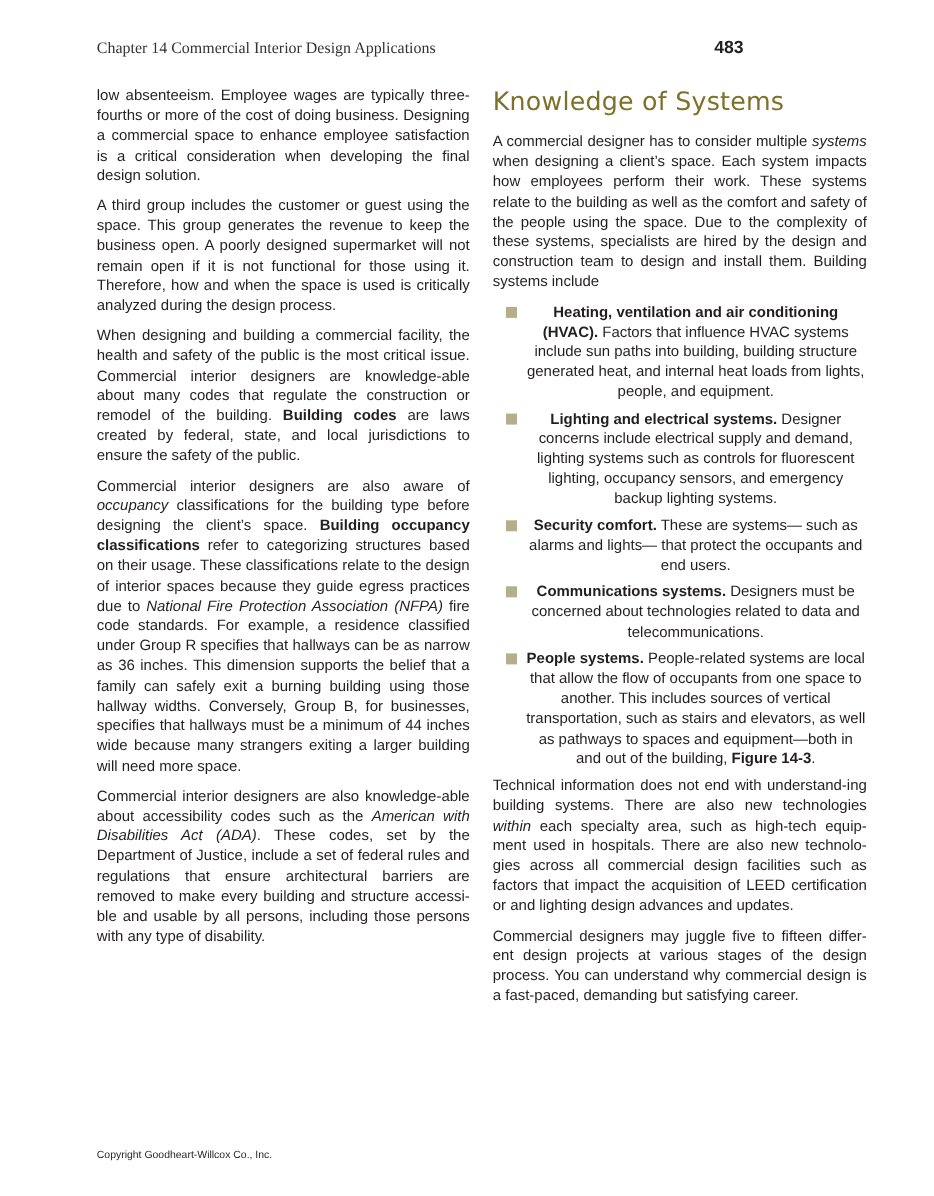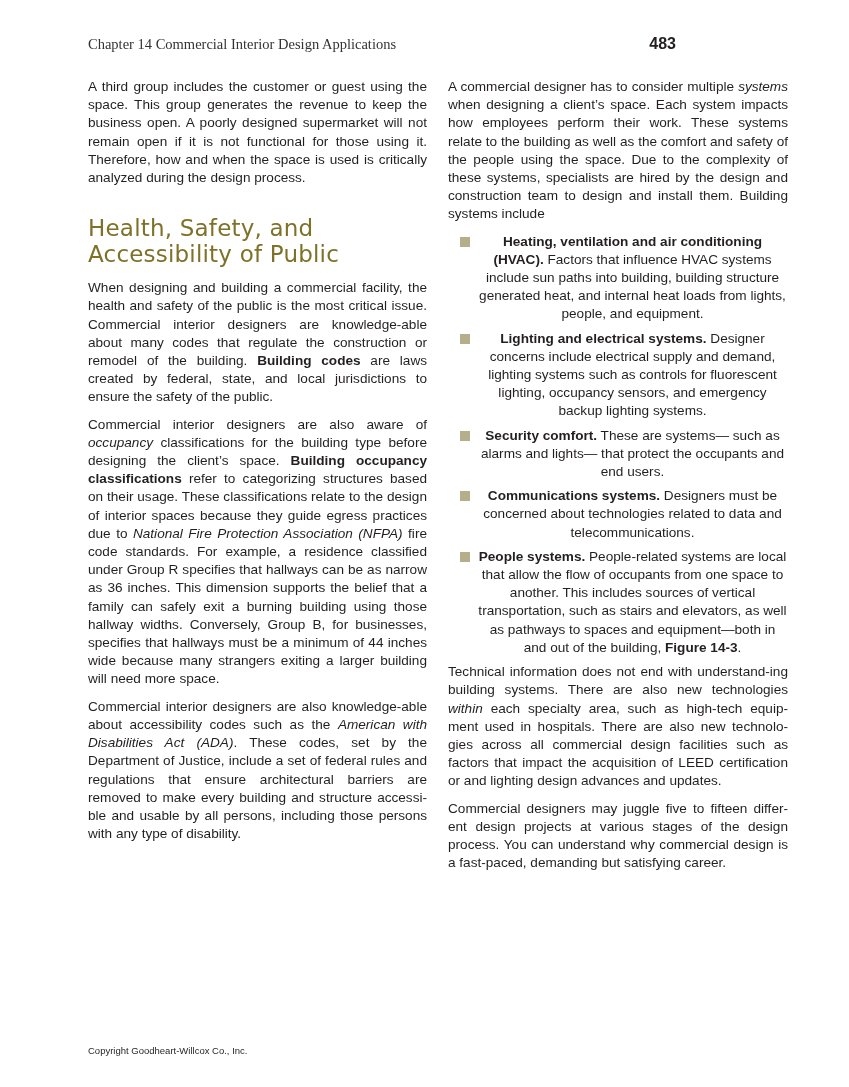--- a/index.html
+++ b/index.html
@@ -37,35 +37,33 @@
 </style>
 </head>
 <body>
 
 <div class="page">
 
   <div class="running-head">Chapter 14   Commercial Interior Design Applications</div>
   <div class="page-number">483</div>
 
   <div class="col col-left">
+    <p>low absenteeism. Employee wages are typically three-fourths or more of the cost of doing business. Designing a commercial space to enhance employee satisfaction is a critical consideration when developing the final design solution.</p>
     <p>A third group includes the customer or guest using the space. This group generates the revenue to keep the business open. A poorly designed supermarket will not remain open if it is not functional for those using it. Therefore, how and when the space is used is critically analyzed during the design process.</p>
 
-    <h2 class="heading h-health">
-      <span>Health, Safety, and</span><br>
-      <span>Accessibility of Public</span>
-    </h2>
 
     <p><span>When designing and building a commercial facility, the health and safety of the public is the most critical issue. Commercial interior designers are knowledge-able about many codes that regulate the construction or remodel of the building. </span><b>Building codes</b><span> are laws created by federal, state, and local jurisdictions to ensure the safety of the public.</span></p>
 
     <p><span>Commercial interior designers are also aware of </span><i>occupancy</i><span> classifications for the building type before designing the client’s space. </span><b>Building occupancy classifications</b><span> refer to categorizing structures based on their usage. These classifications relate to the design of interior spaces because they guide egress practices due to </span><i>National Fire Protection Association (NFPA)</i><span> fire code standards. For example, a residence classified under Group R specifies that hallways can be as narrow as 36 inches. This dimension supports the belief that a family can safely exit a burning building using those hallway widths. Conversely, Group B, for businesses, specifies that hallways must be a minimum of 44 inches wide because many strangers exiting a larger building will need more space.</span></p>
 
     <p><span>Commercial interior designers are also knowledge-able about accessibility codes such as the </span><i>American with Disabilities Act (ADA)</i><span>. These codes, set by the Department of Justice, include a set of federal rules and regulations that ensure architectural barriers are removed to make every building and structure accessi-ble and usable by all persons, including those persons with any type of disability.</span></p>
   </div>
 
   <div class="col col-right">
+    <h2 class="heading h-knowledge">Knowledge of Systems</h2>
 
     <p><span>A commercial designer has to consider multiple </span><i>systems</i><span> when designing a client’s space. Each system impacts how employees perform their work. These systems relate to the building as well as the comfort and safety of the people using the space. Due to the complexity of these systems, specialists are hired by the design and construction team to design and install them. Building systems include</span></p>
 
     <ul class="bullets">
       <li>
         <span class="sq"></span><b>Heating, ventilation and air conditioning (HVAC).</b><span> Factors that influence HVAC systems include sun paths into building, building structure generated heat, and internal heat loads from lights, people, and equipment.</span>
       </li>
       <li>
         <span class="sq"></span><b>Lighting and electrical systems.</b><span> Designer concerns include electrical supply and demand, lighting systems such as controls for fluorescent lighting, occupancy sensors, and emergency backup lighting systems.</span>
       </li>

